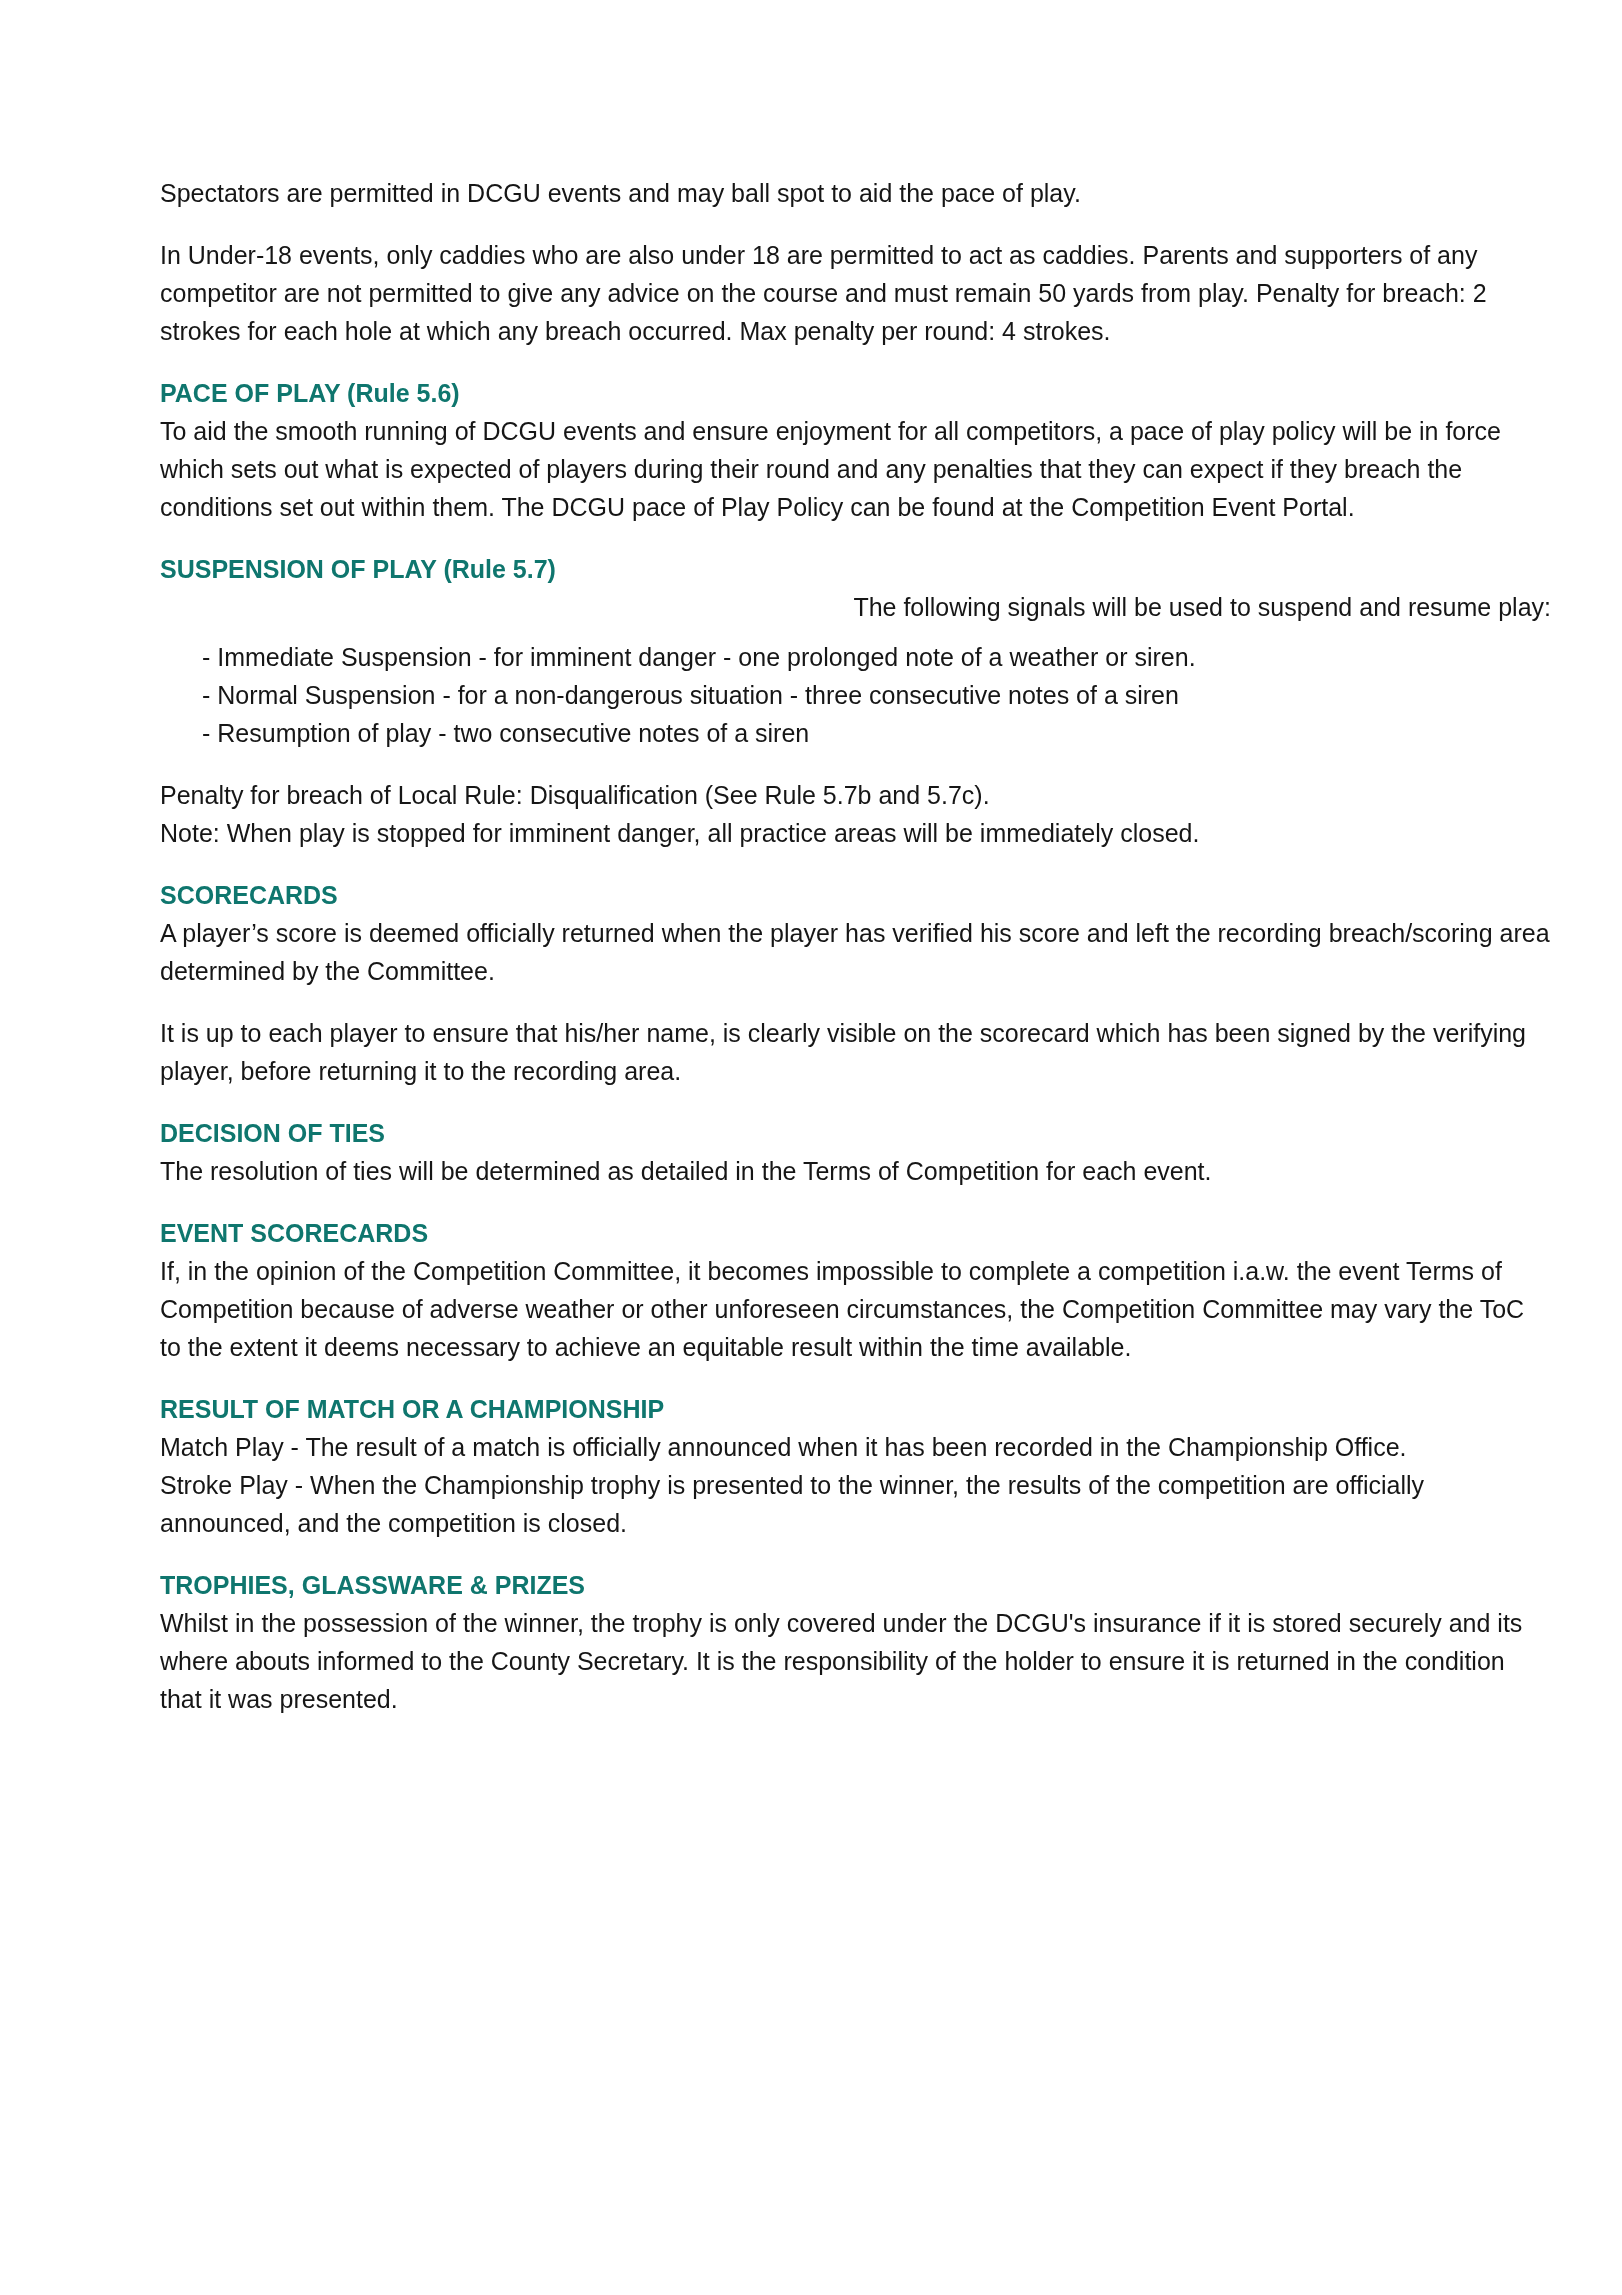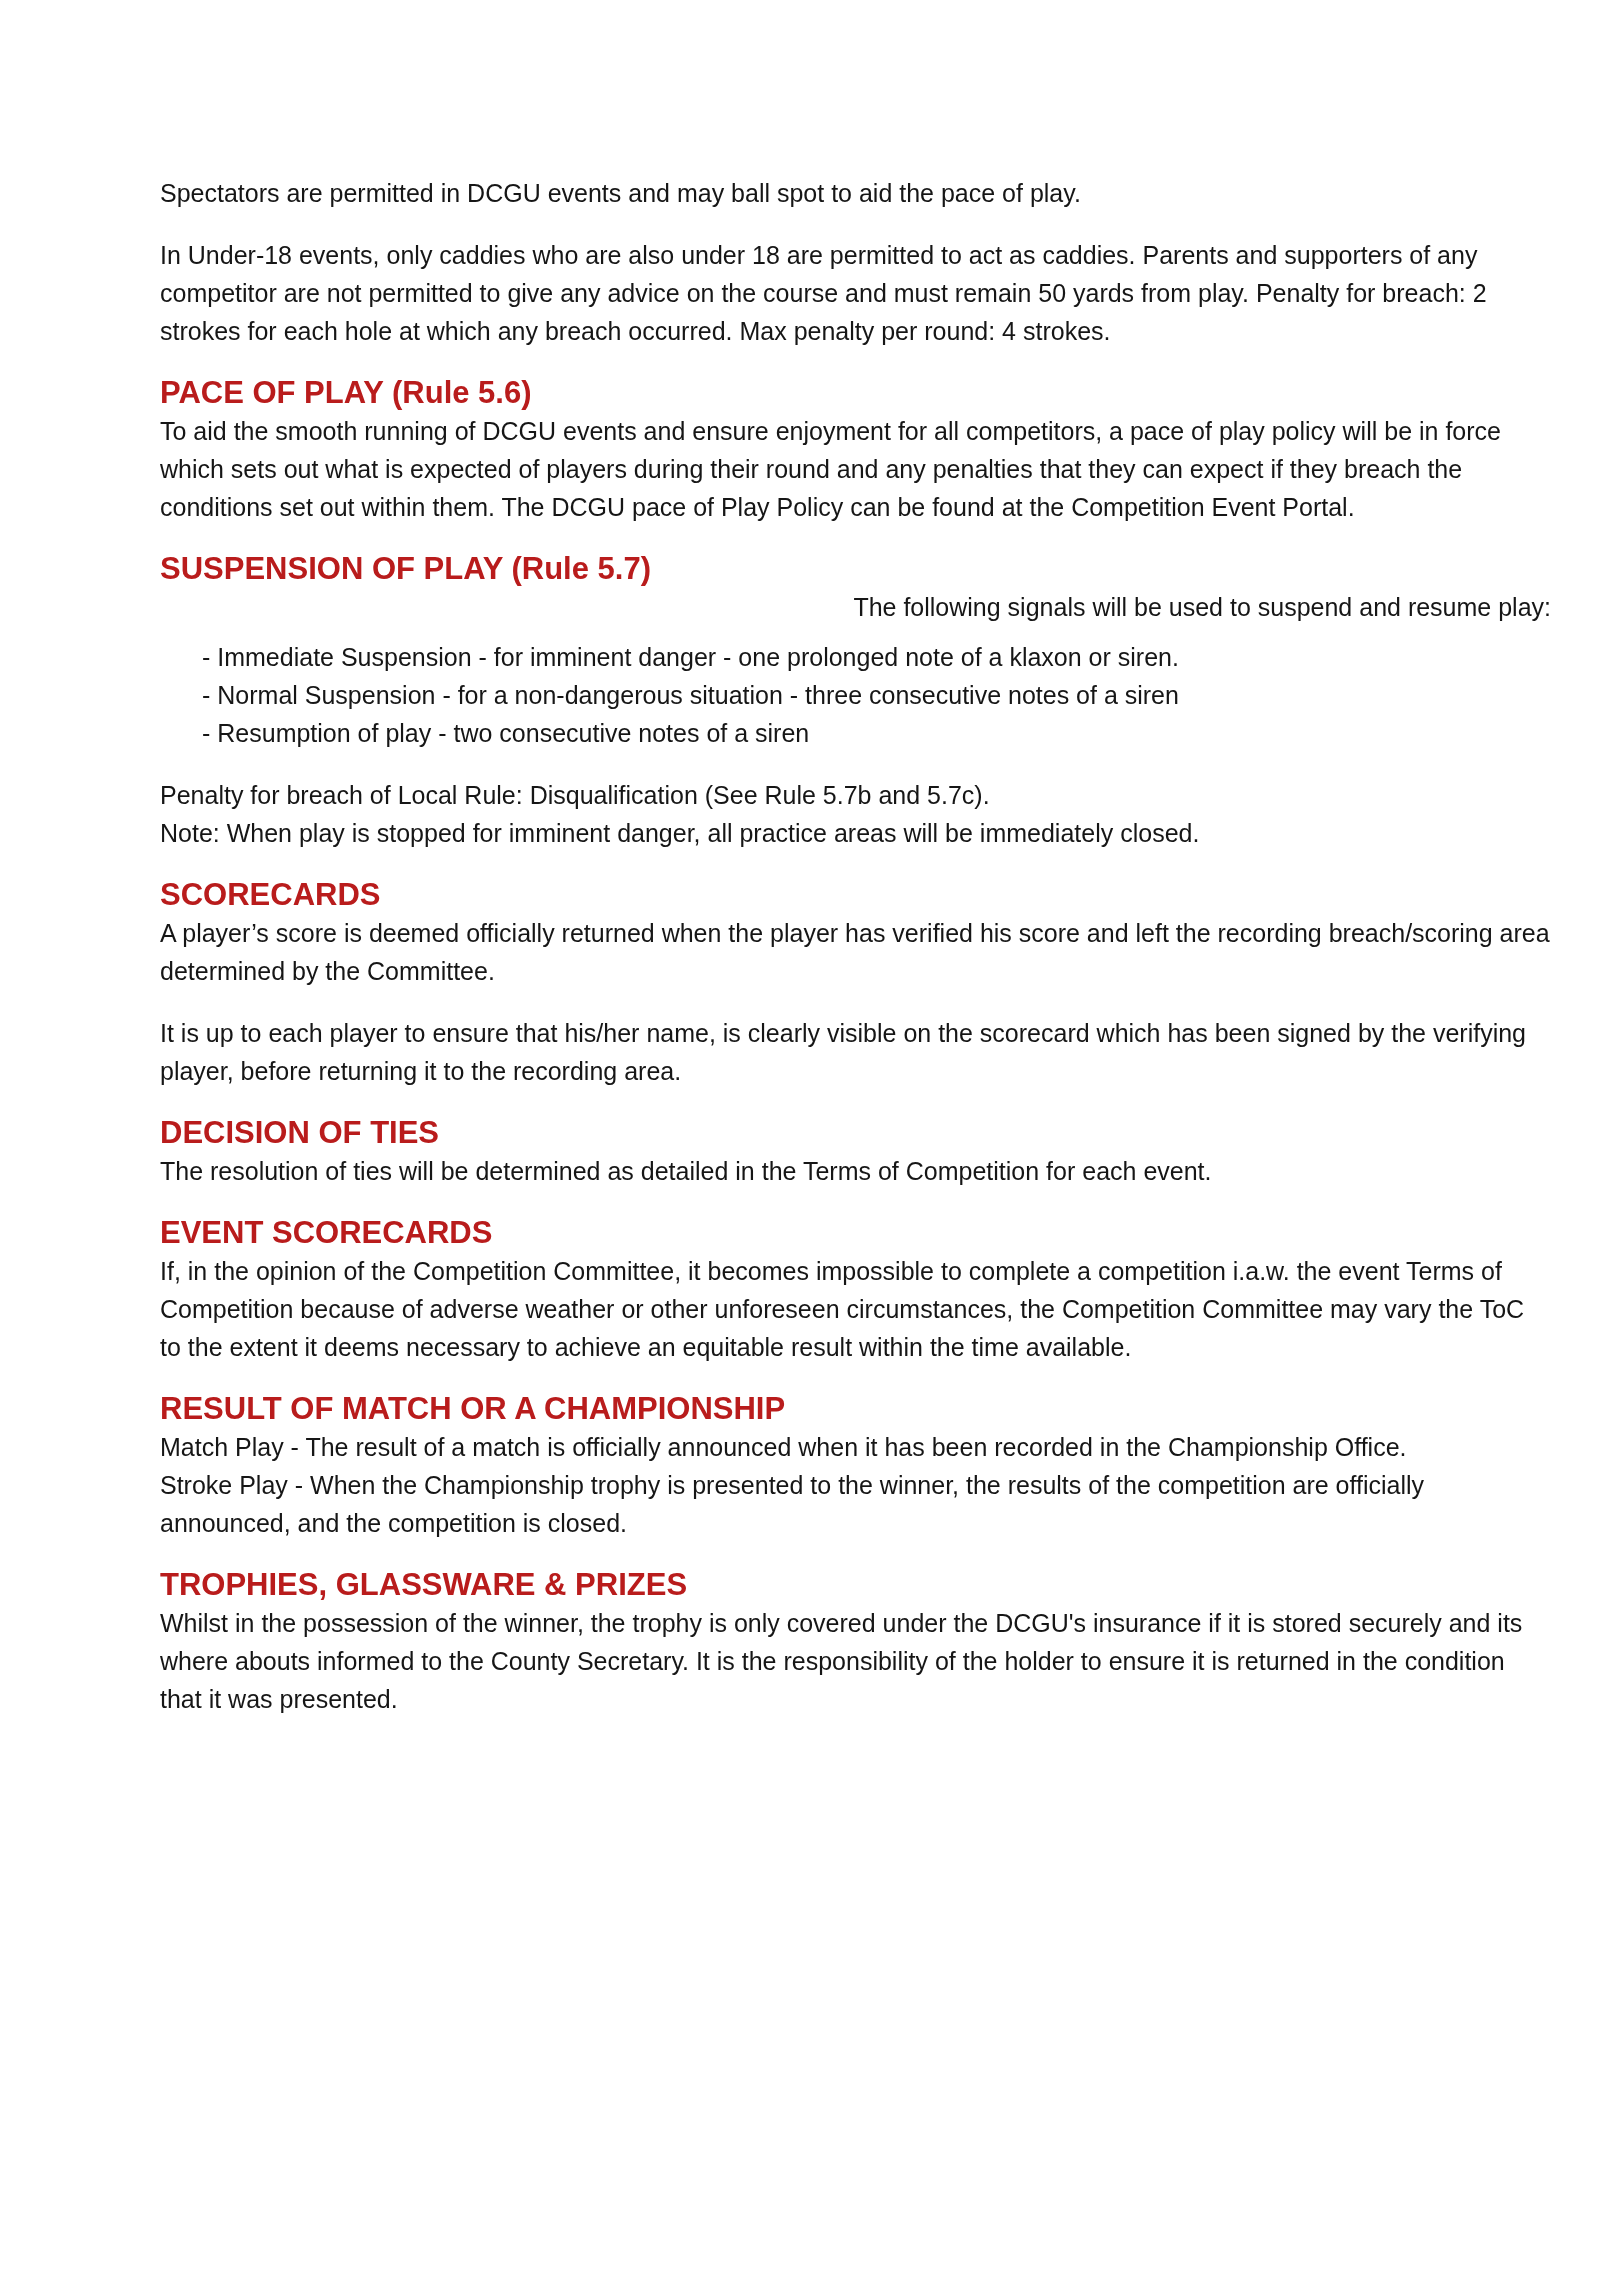--- a/index.html
+++ b/index.html
@@ -26,25 +26,25 @@
     line-height: 38px;
   }
   .content p.para {
     margin: 0 0 24px 0;
   }
   .content p.para.tight {
     margin-bottom: 12px;
     text-align: right;
   }
   .content h2.head {
-    font-size: 31px;
+    font-size: 25px;
     line-height: 38px;
     font-weight: bold;
     margin: 24px 0 0 0;
-    color: #b91c1c;
+    color: #0f766e;
   }
   .content .doc-list {
     margin: 0 0 24px 0;
     padding-left: 42px;
   }
   .content .doc-list .list-item {
     margin: 0;
   }
 </style>
 </head>
@@ -52,21 +52,21 @@
 
 <div class="page">
   <div class="content">
       <p class="para">Spectators are permitted in DCGU events and may ball spot to aid the pace of play.</p>
       <p class="para">In Under-18 events, only caddies who are also under 18 are permitted to act as caddies. Parents and supporters of any competitor are not permitted to give any advice on the course and must remain 50 yards from play. Penalty for breach: 2 strokes for each hole at which any breach occurred. Max penalty per round: 4 strokes.</p>
       <h2 class="head">PACE OF PLAY (Rule 5.6)</h2>
       <p class="para">To aid the smooth running of DCGU events and ensure enjoyment for all competitors, a pace of play policy will be in force which sets out what is expected of players during their round and any penalties that they can expect if they breach the conditions set out within them. The DCGU pace of Play Policy can be found at the Competition Event Portal.</p>
       <h2 class="head">SUSPENSION OF PLAY (Rule 5.7)</h2>
       <p class="para tight">The following signals will be used to suspend and resume play:</p>
       <div class="doc-list">
-        <div class="list-item">- Immediate Suspension - for imminent danger - one prolonged note of a klaxon or siren.</div>
+        <div class="list-item">- Immediate Suspension - for imminent danger - one prolonged note of a weather or siren.</div>
         <div class="list-item">- Normal Suspension - for a non-dangerous situation - three consecutive notes of a siren</div>
         <div class="list-item">- Resumption of play - two consecutive notes of a siren</div>
       </div>
       <p class="para">Penalty for breach of Local Rule: Disqualification (See Rule 5.7b and 5.7c).<br>Note: When play is stopped for imminent danger, all practice areas will be immediately closed.</p>
       <h2 class="head">SCORECARDS</h2>
       <p class="para">A player’s score is deemed officially returned when the player has verified his score and left the recording breach/scoring area determined by the Committee.</p>
       <p class="para">It is up to each player to ensure that his/her name, is clearly visible on the scorecard which has been signed by the verifying player, before returning it to the recording area.</p>
       <h2 class="head">DECISION OF TIES</h2>
       <p class="para">The resolution of ties will be determined as detailed in the Terms of Competition for each event.</p>
       <h2 class="head">EVENT SCORECARDS</h2>

